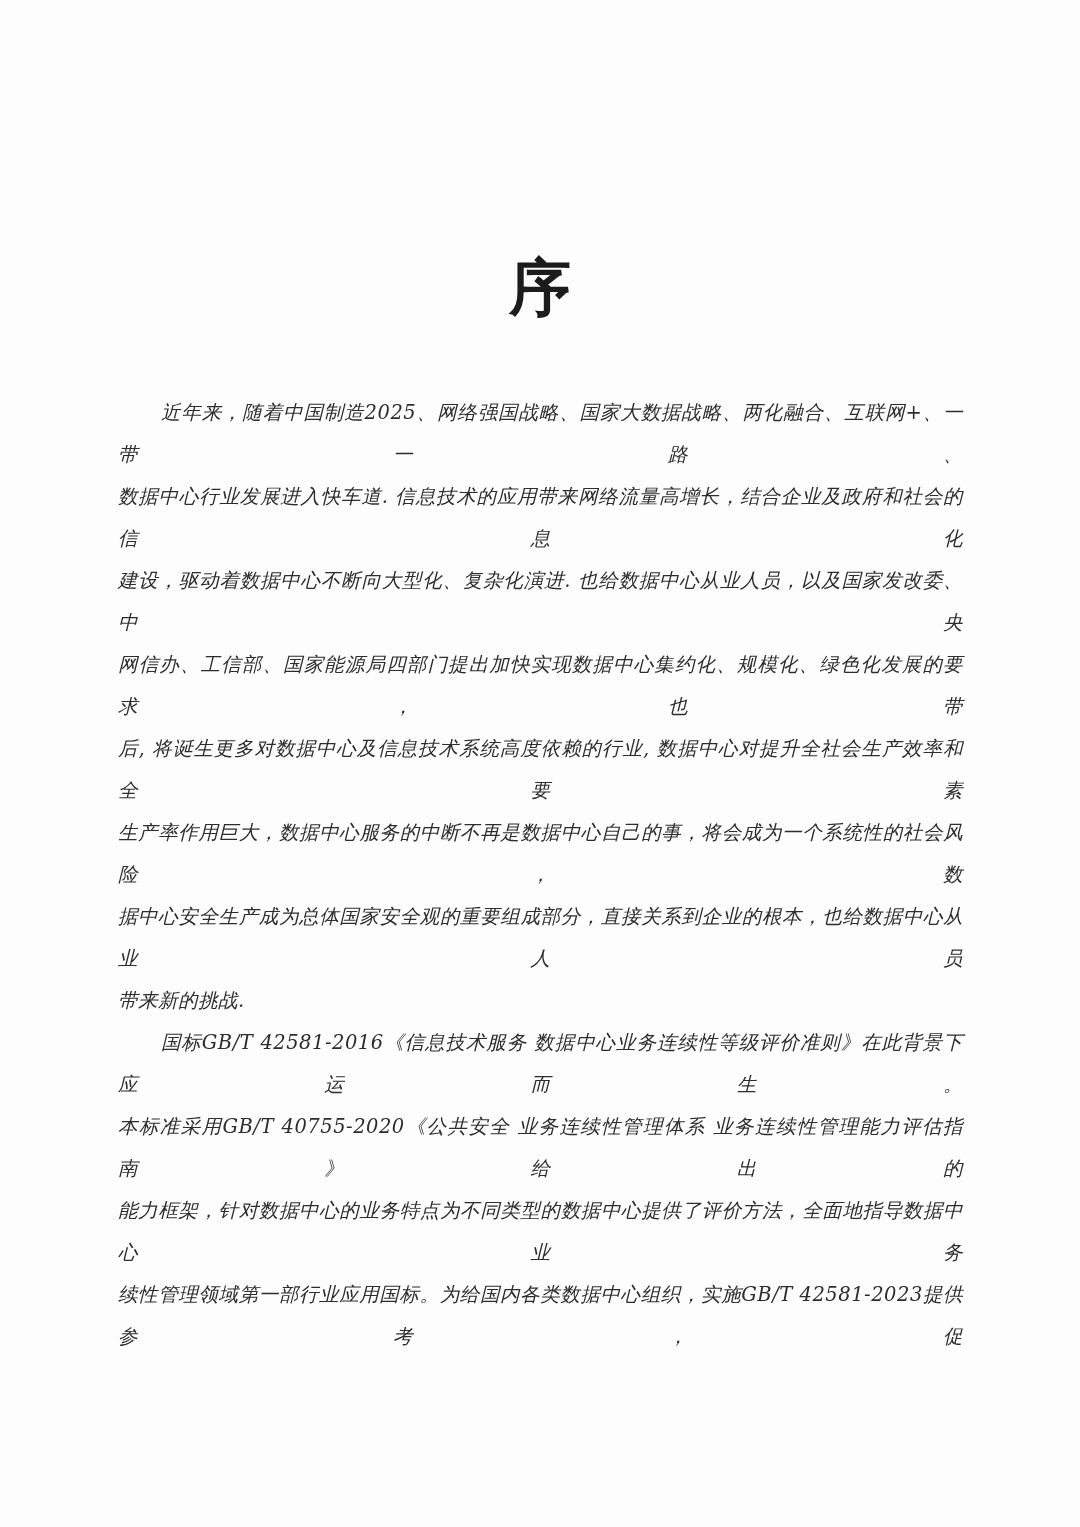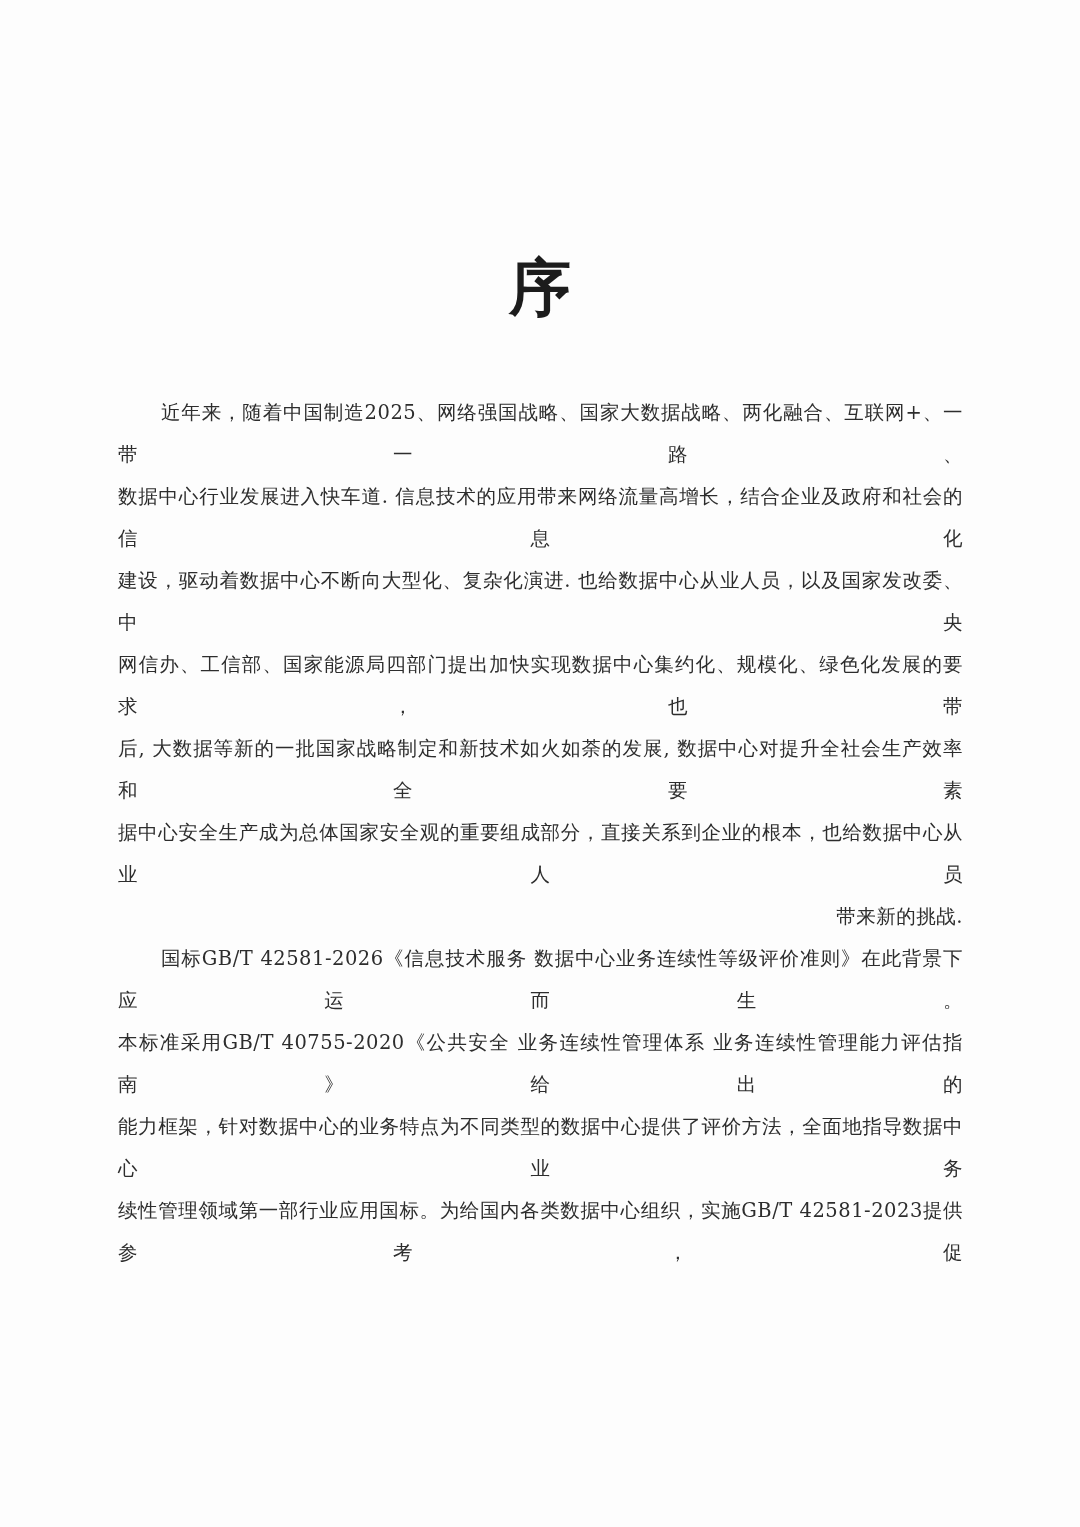--- a/index.html
+++ b/index.html
@@ -29,55 +29,56 @@
     color: #1c1c1c;
   }
   .body-block {
     position: absolute;
     left: 118px;
     top: 392px;
     width: 845px;
     font-size: 19.5px;
     line-height: 42px;
   }
-  .para { margin: 0; }
+  .para { margin: 0; font-style: italic; }
   .line {
     text-align: justify;
     text-align-last: justify;
     letter-spacing: 0.5px;
   }
   .line.end {
-    text-align: right;
+    text-align: left;
     text-align-last: auto;
   }
   .line.indent {
     text-indent: 2.2em;
   }
 </style>
 </head>
 <body>
 
 <div class="page">
 
   <h1 class="title">序</h1>
 
   <div class="body-block">
 
     <div class="para">
       <div class="line indent">近年来，随着中国制造2025、网络强国战略、国家大数据战略、两化融合、互联网+、一带一路、</div>
       <div class="line">数据中心行业发展进入快车道. 信息技术的应用带来网络流量高增长，结合企业及政府和社会的信息化</div>
       <div class="line">建设，驱动着数据中心不断向大型化、复杂化演进. 也给数据中心从业人员，以及国家发改委、中央</div>
       <div class="line">网信办、工信部、国家能源局四部门提出加快实现数据中心集约化、规模化、绿色化发展的要求，也带</div>
-      <div class="line">后, 大数据等新的一批国家战略制定和新技术如火如荼的发展, 数据中心对提升全社会生产效率和全要素</div>
+      <div class="line">后, 将诞生更多对数据中心及信息技术系统高度依赖的行业, 数据中心对提升全社会生产效率和全要素</div>
+      <div class="line">生产率作用巨大，数据中心服务的中断不再是数据中心自己的事，将会成为一个系统性的社会风险，数</div>
       <div class="line">据中心安全生产成为总体国家安全观的重要组成部分，直接关系到企业的根本，也给数据中心从业人员</div>
       <div class="line end">带来新的挑战.</div>
     </div>
 
     <div class="para">
-      <div class="line indent">国标GB/T 42581-2026《信息技术服务 数据中心业务连续性等级评价准则》在此背景下应运而生。</div>
+      <div class="line indent">国标GB/T 42581-2016《信息技术服务 数据中心业务连续性等级评价准则》在此背景下应运而生。</div>
       <div class="line">本标准采用GB/T 40755-2020《公共安全 业务连续性管理体系 业务连续性管理能力评估指南》给出的</div>
       <div class="line">能力框架，针对数据中心的业务特点为不同类型的数据中心提供了评价方法，全面地指导数据中心业务</div>
       <div class="line">续性管理领域第一部行业应用国标。为给国内各类数据中心组织，实施GB/T 42581-2023提供参考，促</div>
 
     </div>
 
   </div>
 
 </div>
 

